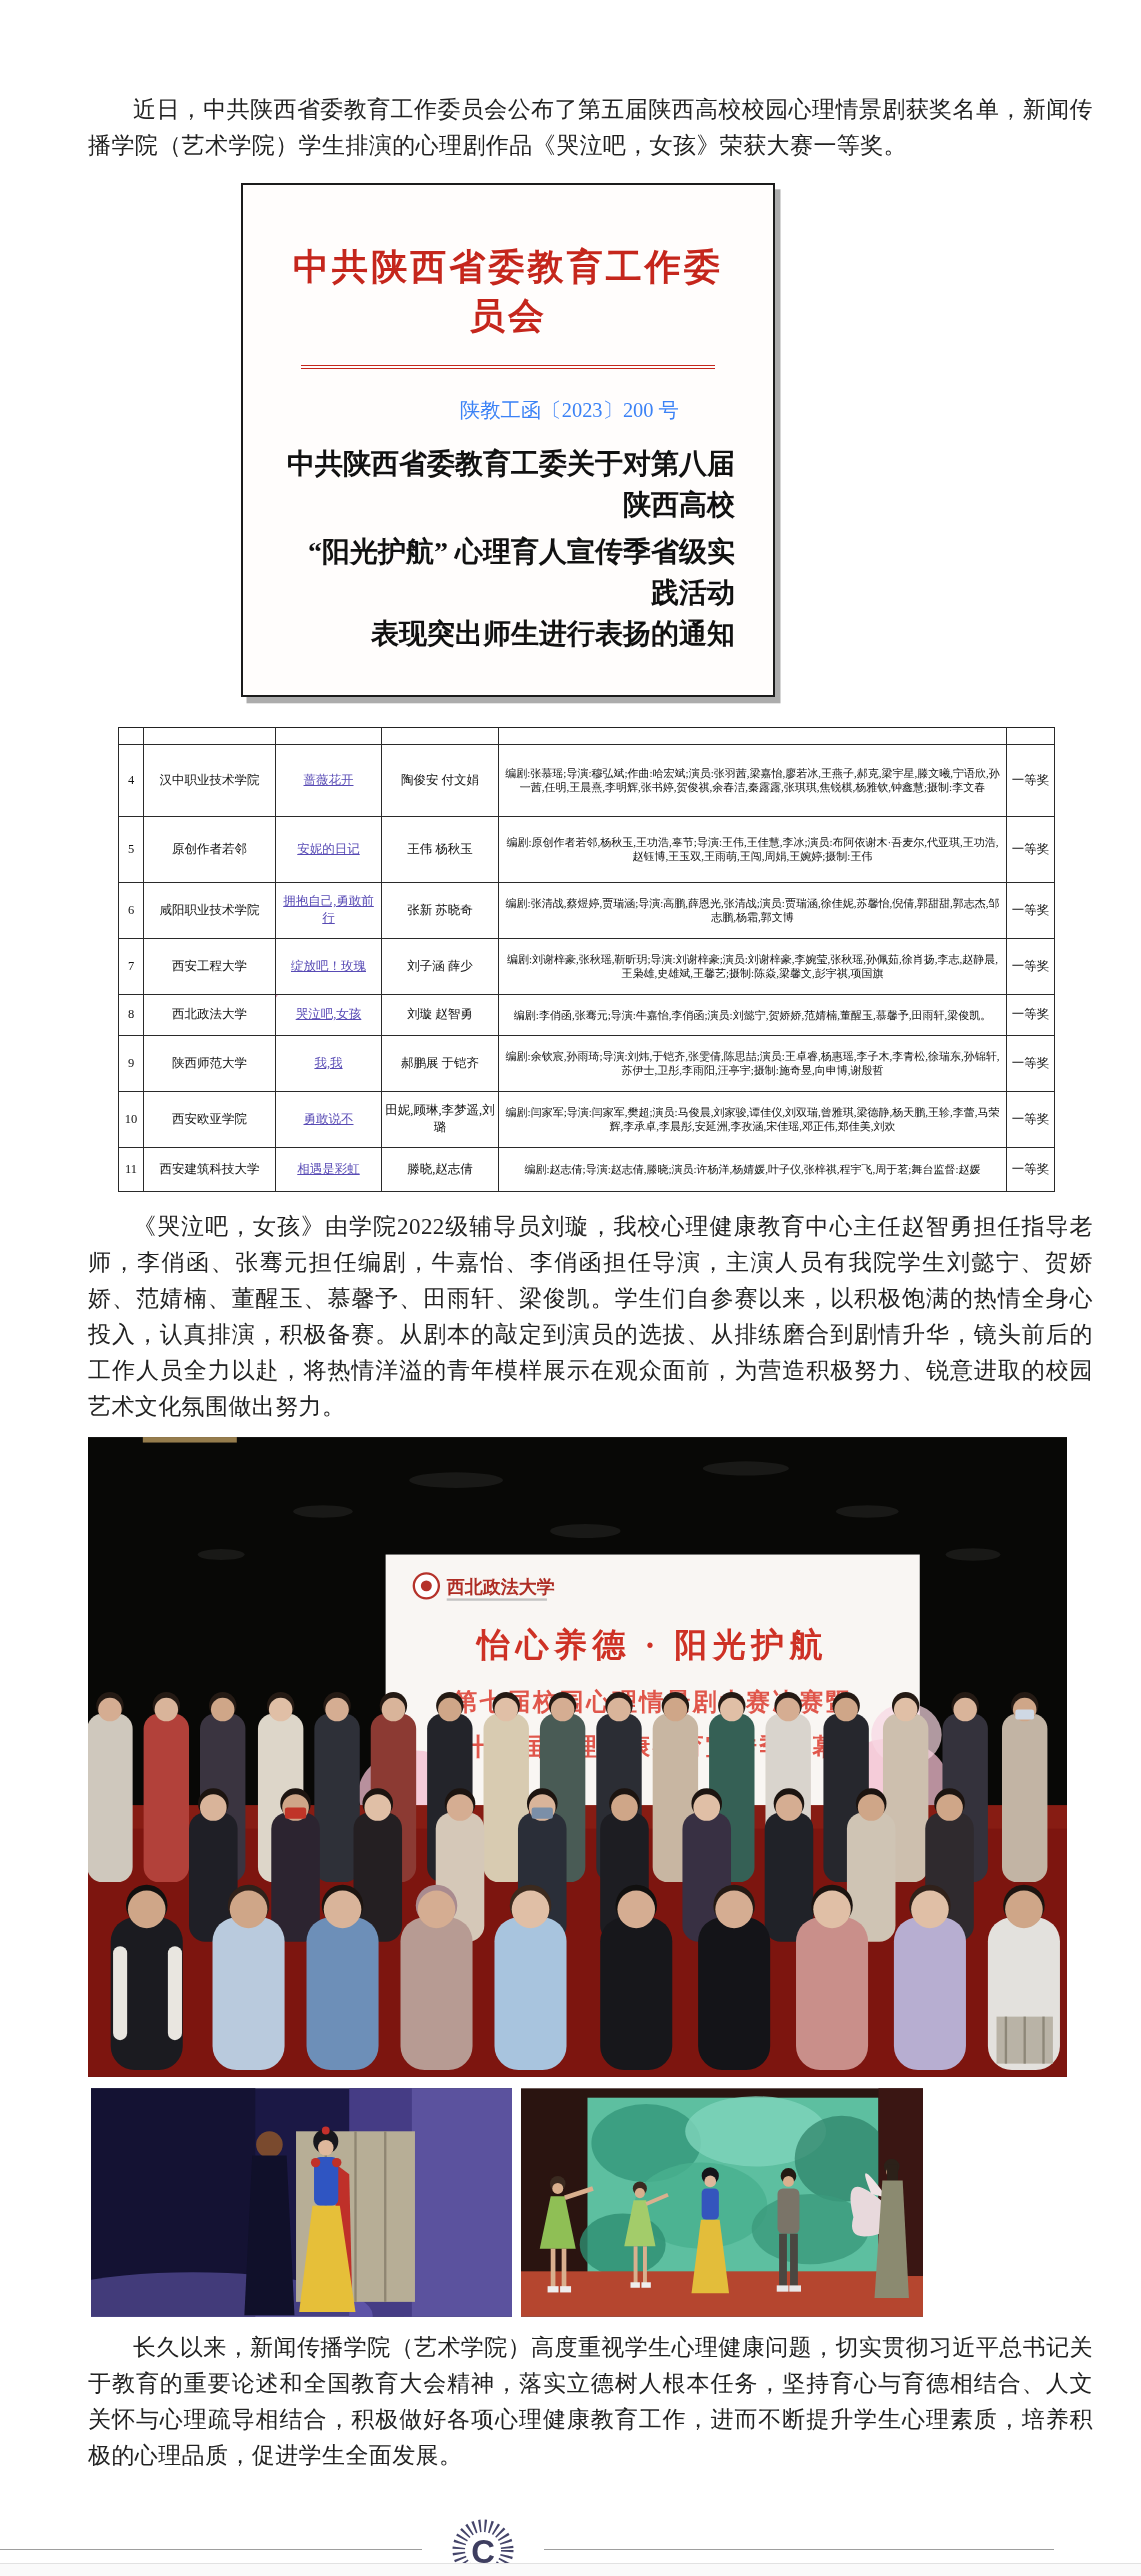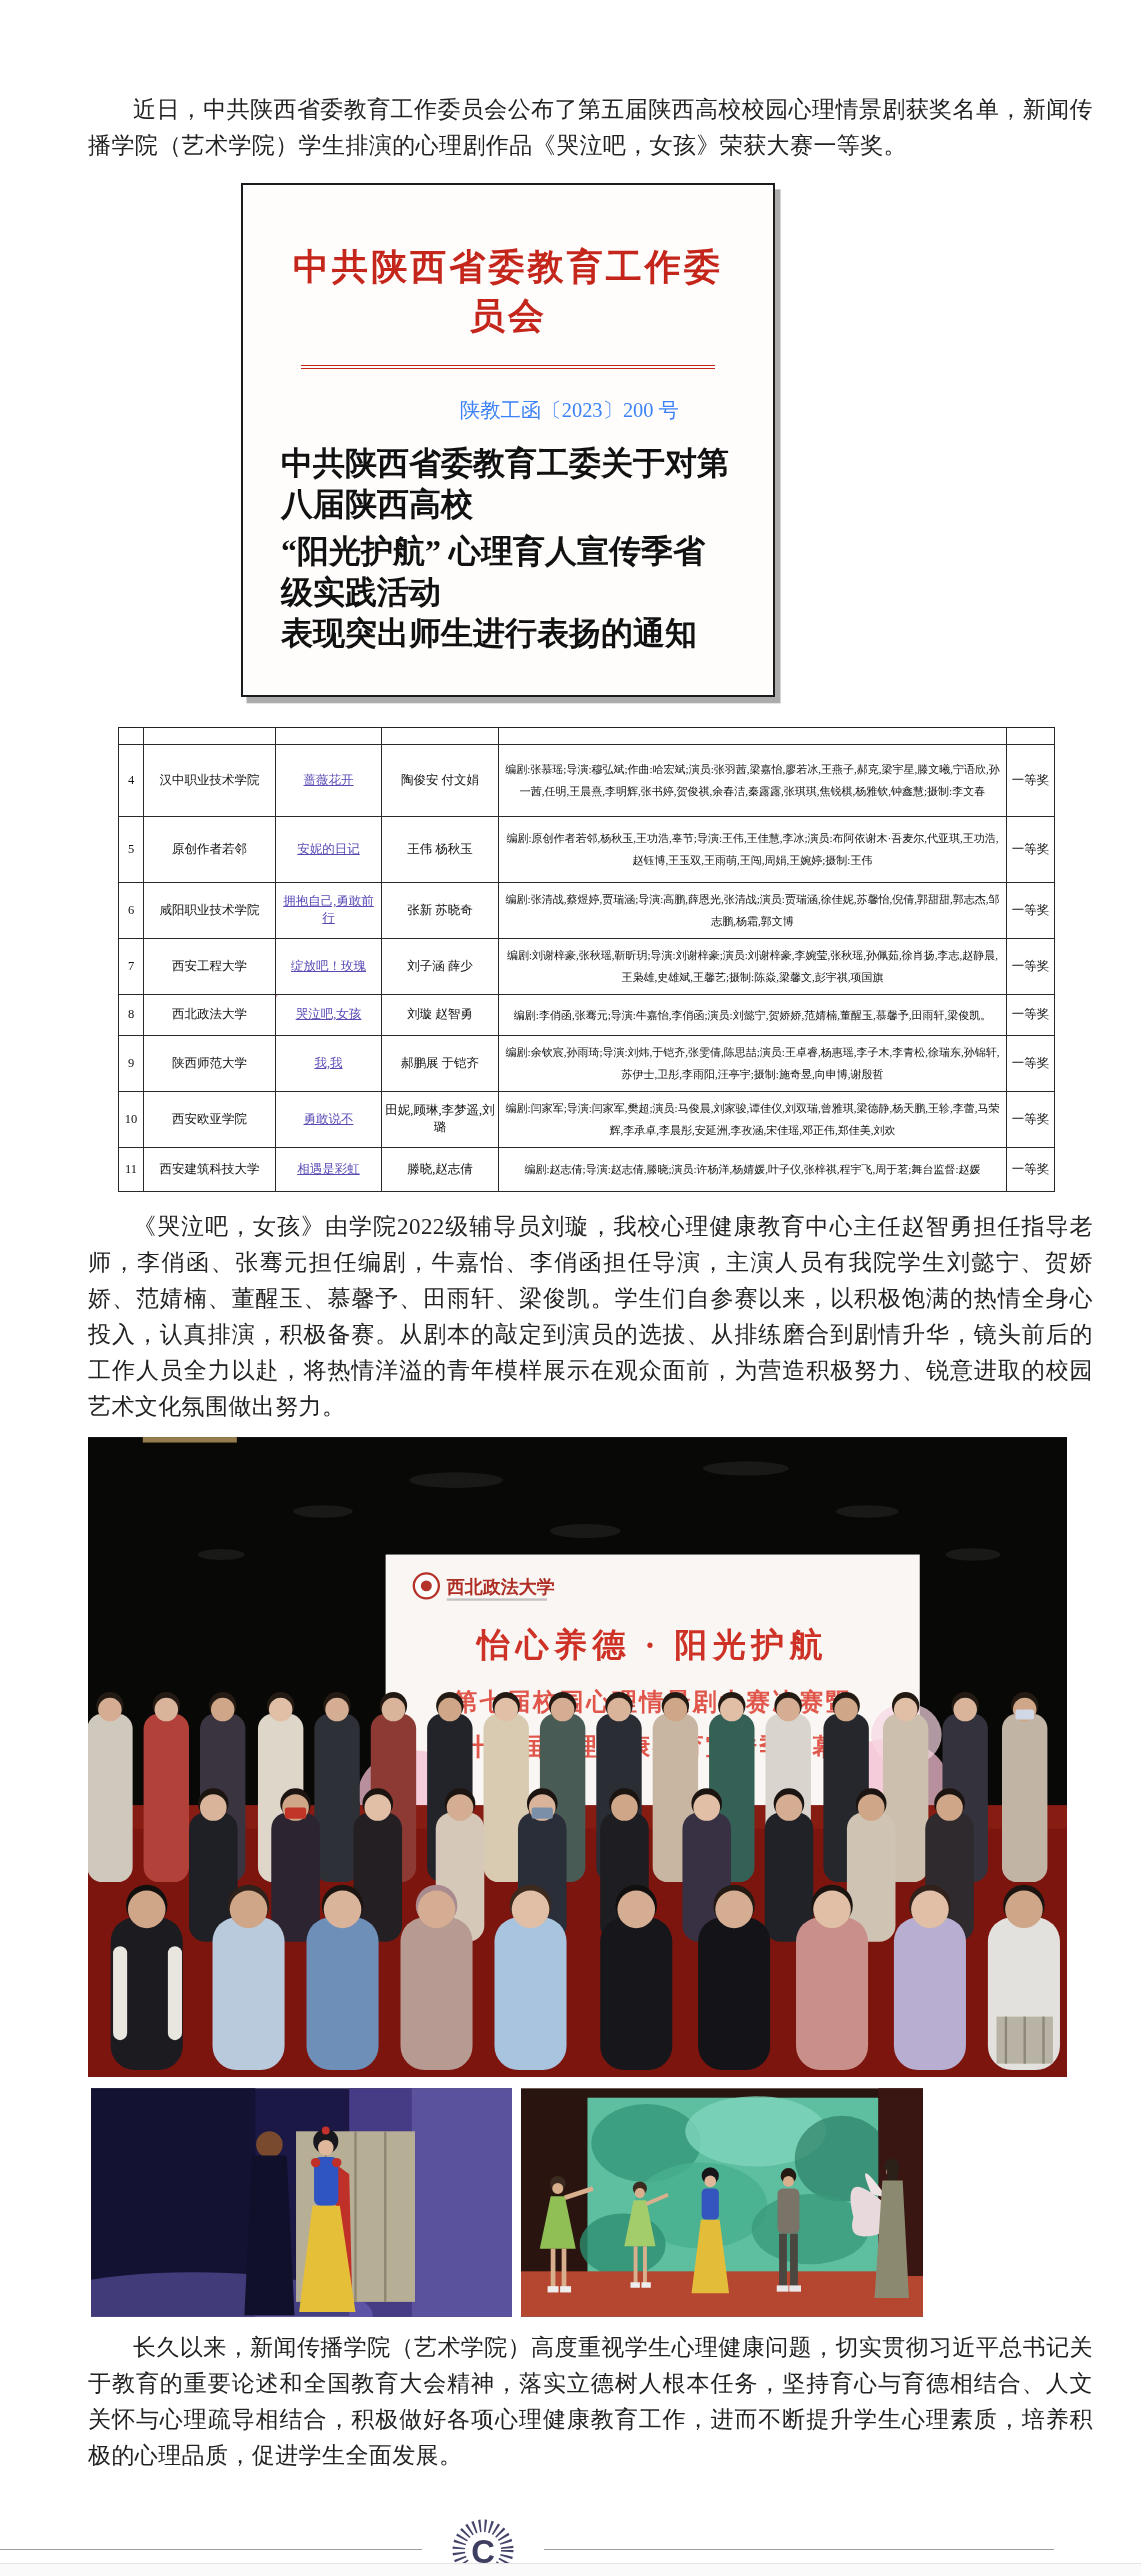--- a/index.html
+++ b/index.html
@@ -19,31 +19,31 @@
     border:2.3px solid #1b1b1b;box-shadow:5.5px 6.3px 0 rgba(70,70,70,.45);
     padding:58px 38px 41px 38px;box-sizing:border-box;
   }
   .org-title{
     text-align:center;color:#c5261c;font-weight:bold;font-size:36px;
     letter-spacing:3.1px;
   }
   .red-rule{height:1.6px;background:#c5261c;margin:23.5px 20.4px 0 20.4px;position:relative;}
   .red-rule::after{content:"";position:absolute;left:0;right:0;top:3.9px;height:0.8px;background:#c5261c;}
   .doc-number{ text-align:right;padding-right:56px;margin-top:30px;font-size:20.4px;color:#3b82f6;}
-  .subject{ text-align:left;font-weight:bold;font-size:32px;line-height:41px;margin-top:19px;color:#111;}
+  .subject{ text-align:right;font-weight:bold;font-size:28px;line-height:41px;margin-top:19px;color:#111;}
   
   .table-wrap{position:relative;margin-top:30px;}
   table.awards{
     margin-left:30px;width:936px;border-collapse:collapse;table-layout:fixed;
     font-size:12.5px;color:#111;border:1.6px solid #222;border-top:none;
   }
   table.awards td{border:0.8px solid #2a2a2a;padding:2.3px 3.1px;text-align:center;vertical-align:middle;overflow:hidden;}
   table.awards tr{border-top:1.6px solid #222;}
   tr.partial td{border-top:none;height:11px;}
-  td.credits{text-align:left;font-size:11px;line-height:22px;padding:3.9px 5.5px;}
+  td.credits{text-align:left;font-size:11px;line-height:14px;padding:3.9px 5.5px;}
   .t-link{color:#584bb5;text-decoration:underline;cursor:pointer;}
   td.titlecell{position:relative;overflow:visible;}
   .circle-svg{position:absolute;left:50%;top:50%;width:185px;height:139px;
     transform:translate(-50%,-50%);overflow:visible;pointer-events:none;}
   
   .photo{display:block;border:0;}
   .main-photo{margin:12.5px 0 0 0;}
   .small-row{display:flex;gap:9.4px;margin:11px 0 0 3.1px;}
   
   .footer{position:relative;height:75px;margin:39px -49px 0 -88px;width:1142px;}

